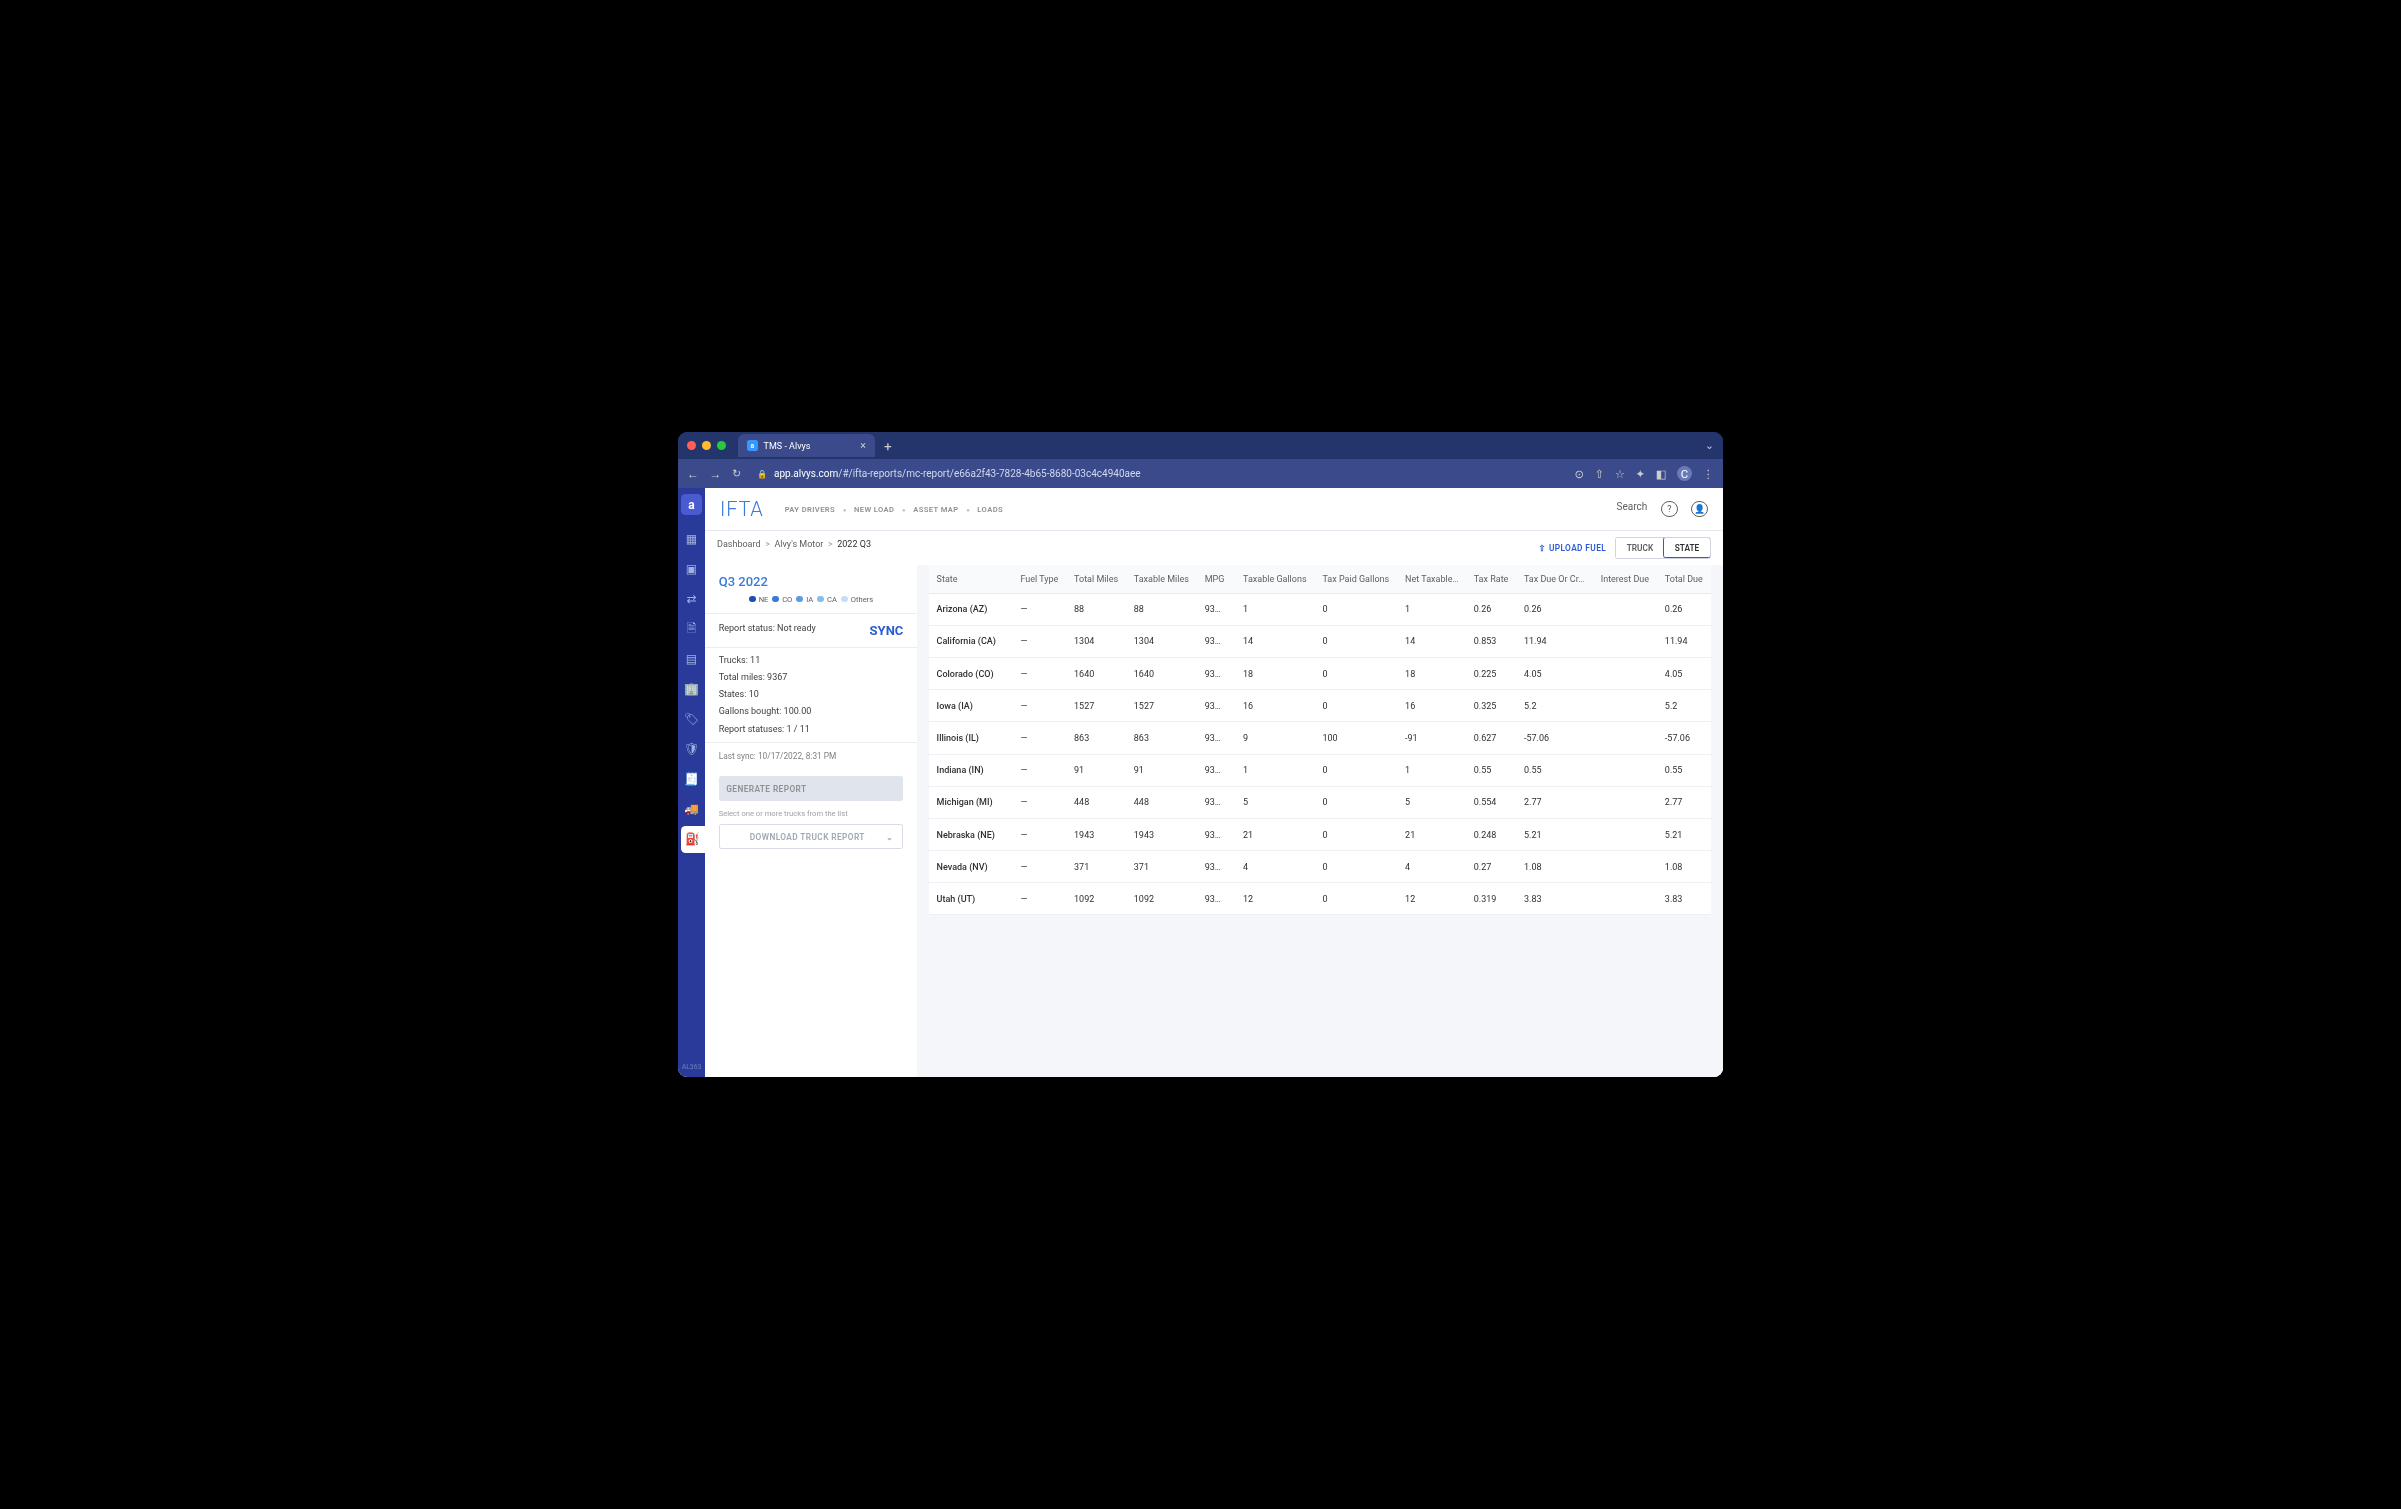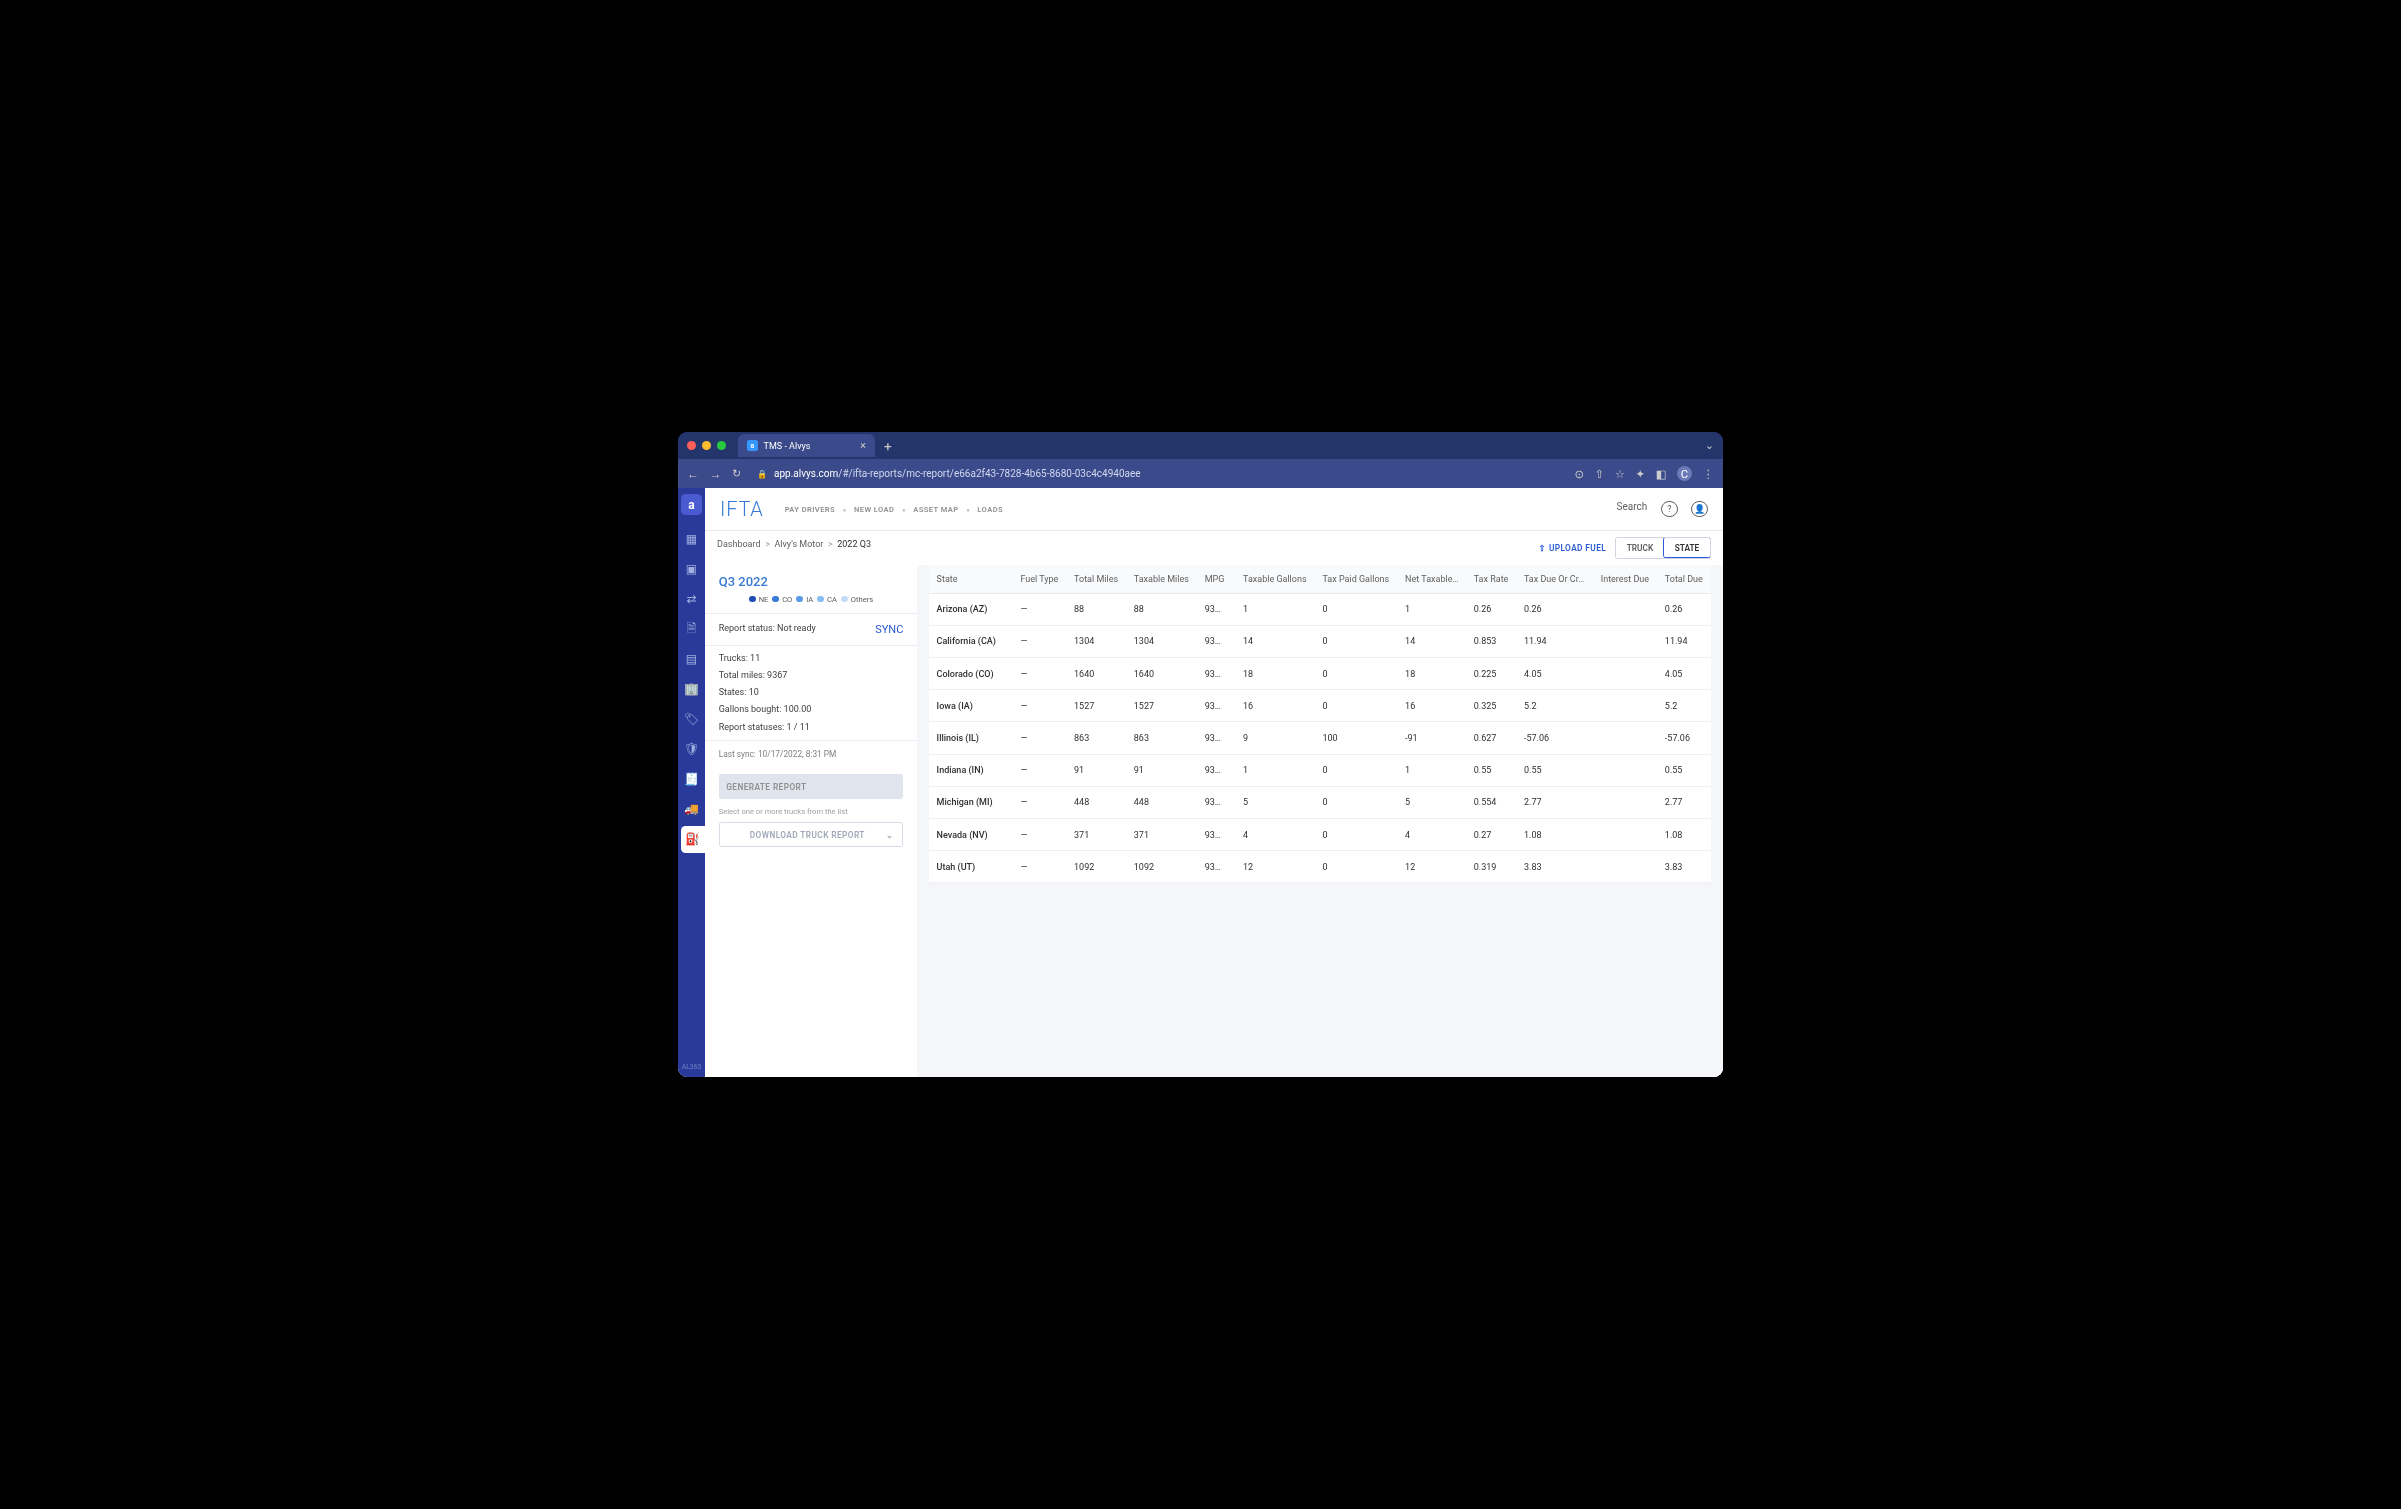--- a/index.html
+++ b/index.html
@@ -54,21 +54,21 @@
 .toggle-group { display: flex; border: 0.8px solid #d0d4e0; border-radius: 2.3px; overflow: hidden; }
 .toggle-btn { padding: 4.6px 10.6px; font-size: 8.3px; font-weight: 600; color: #606060; cursor: pointer; background: #fff; }
 .toggle-btn.active { border: 1.5px solid #2a5ad5; color: #303030; margin: -0.8px; border-radius: 2.3px; }
 .chart-section { padding: 9px 13.7px; }
 .chart-title { color: #3a7bd5; font-size: 13px; font-weight: 500; margin-bottom: 6px; }
 .pie-container { display: flex; justify-content: center; margin: 7.6px 0; }
 .pie-legend { display: flex; gap: 4px; justify-content: center; font-size: 7.6px; color: #606060; margin-top: 6px; flex-wrap: wrap; }
 .leg-item { display: flex; align-items: center; gap: 3px; }
 .leg-sw { width: 6.8px; height: 6.8px; border-radius: 50%; }
 .status-row { display: flex; justify-content: space-between; padding: 9px 13.7px; font-size: 9px; color: #404040; border-top: 0.8px solid #eaecf2; }
-.sync-link { color: #2a5ad5; font-weight: 400; font-size: 11px; cursor: pointer; }
+.sync-link { color: #2a5ad5; font-weight: 700; font-size: 13px; cursor: pointer; }
 .stats { padding: 4.6px 13.7px; font-size: 9px; color: #404040; line-height: 1.9; border-top: 0.8px solid #eaecf2; }
 .last-sync { padding: 7.6px 13.7px; font-size: 8.3px; color: #808080; border-top: 0.8px solid #eaecf2; }
 .gen-btn { margin: 7.6px 13.7px; padding: 7.6px; background: #e0e4ec; color: #909090; font-size: 8.3px; font-weight: 600; letter-spacing: 0.4px; border-radius: 2.3px; }
 .hint-text { padding: 0 13.7px; font-size: 7.6px; color: #a0a0a0; }
 .download-btn { margin: 6px 13.7px; padding: 6.8px 9px; border: 0.8px solid #d8dce6; color: #a0a8b8; font-size: 8.3px; font-weight: 600; text-align: center; letter-spacing: 0.4px; border-radius: 2.3px; display: flex; justify-content: space-between; align-items: center; }
 .right-panel { flex: 1; padding: 0 12px 12px 12px; overflow: auto; }
 .sub-header-row { display: flex; background: #fff; }
 .sub-header-left { width: 212px; }
 .data-table { width: 100%; font-size: 9px; background: #fff; border-collapse: collapse; }
 .data-table th { text-align: left; padding: 9px 7.6px; color: #606060; font-weight: 400; background: #f9fafc; border-bottom: 0.8px solid #e8eaf0; white-space: nowrap; overflow: hidden; text-overflow: ellipsis; }
@@ -350,20 +350,34 @@
                   <td>93…</td>
                   <td>5</td>
                   <td>0</td>
                   <td>5</td>
                   <td>0.554</td>
                   <td>2.77</td>
                   <td></td>
                   <td>2.77</td>
                 </tr>
                 <tr>
+                  <td>Nebraska (NE)</td>
+                  <td>—</td>
+                  <td>1943</td>
+                  <td>1943</td>
+                  <td>93…</td>
+                  <td>21</td>
+                  <td>0</td>
+                  <td>21</td>
+                  <td>0.248</td>
+                  <td>5.21</td>
+                  <td></td>
+                  <td>5.21</td>
+                </tr>
+                <tr>
                   <td>Nevada (NV)</td>
                   <td>—</td>
                   <td>371</td>
                   <td>371</td>
                   <td>93…</td>
                   <td>4</td>
                   <td>0</td>
                   <td>4</td>
                   <td>0.27</td>
                   <td>1.08</td>

